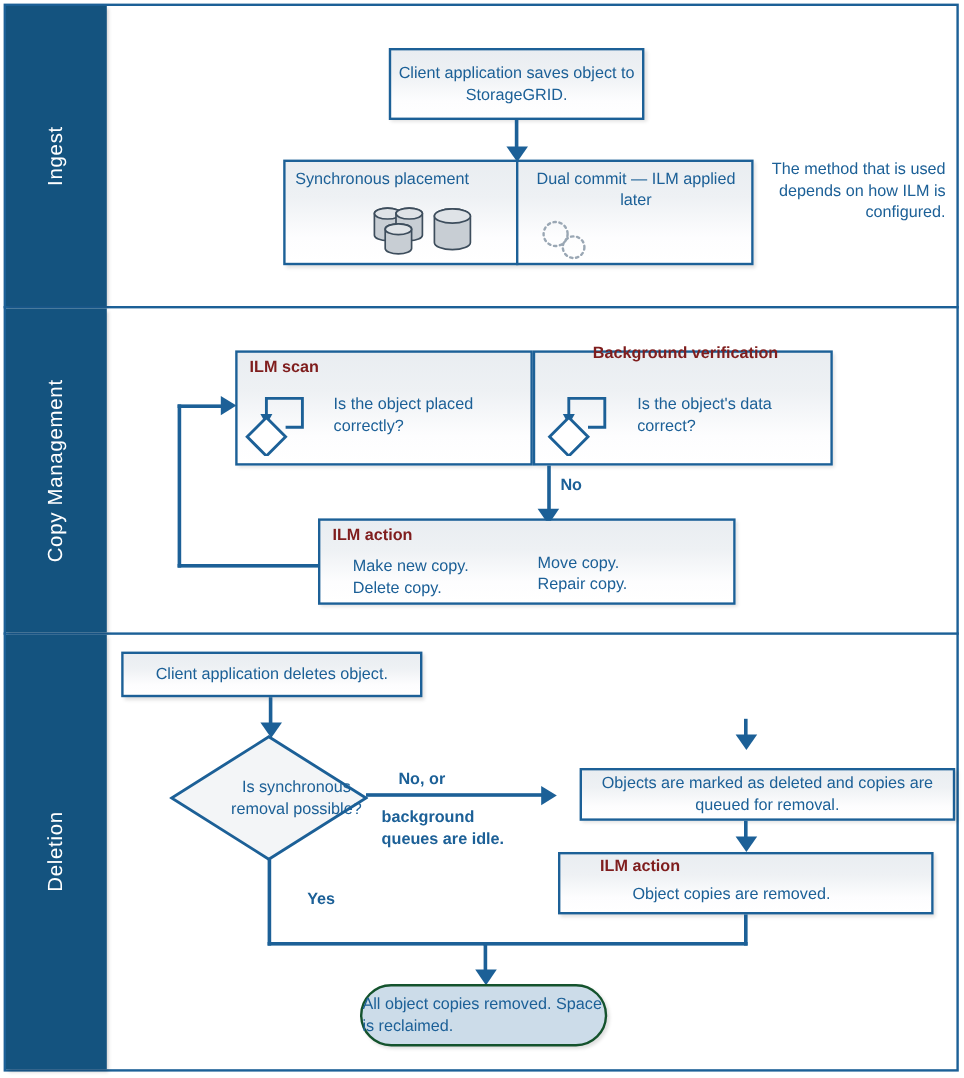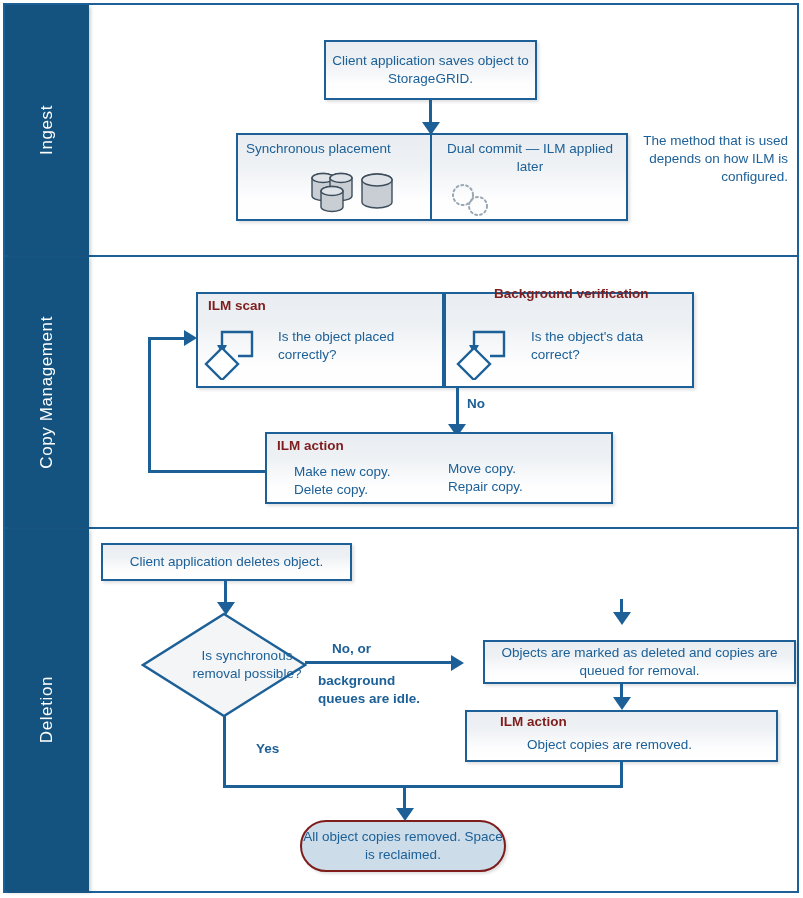--- a/index.html
+++ b/index.html
@@ -126,30 +126,30 @@
     text-align: center;
     color: #1c6097;
     font-size: 13.5px;
     line-height: 1.3;
     z-index: 2;
   }
 
   
   .pill {
     position: absolute;
-    border: 2px solid #7f1d1d;
+    border: 2px solid #14532d;
     background: #ccdce9;
     border-radius: 999px;
     color: #1c6097;
     font-size: 13.5px;
     line-height: 1.34;
     display: flex;
     align-items: center;
     justify-content: center;
-    text-align: center;
+    text-align: left;
     box-shadow: 2px 2px 3px rgba(0,0,0,0.13);
   }
 
   
   .icon { position: absolute; }
 
   
   .split-div {
     position: absolute;
     width: 2px;

